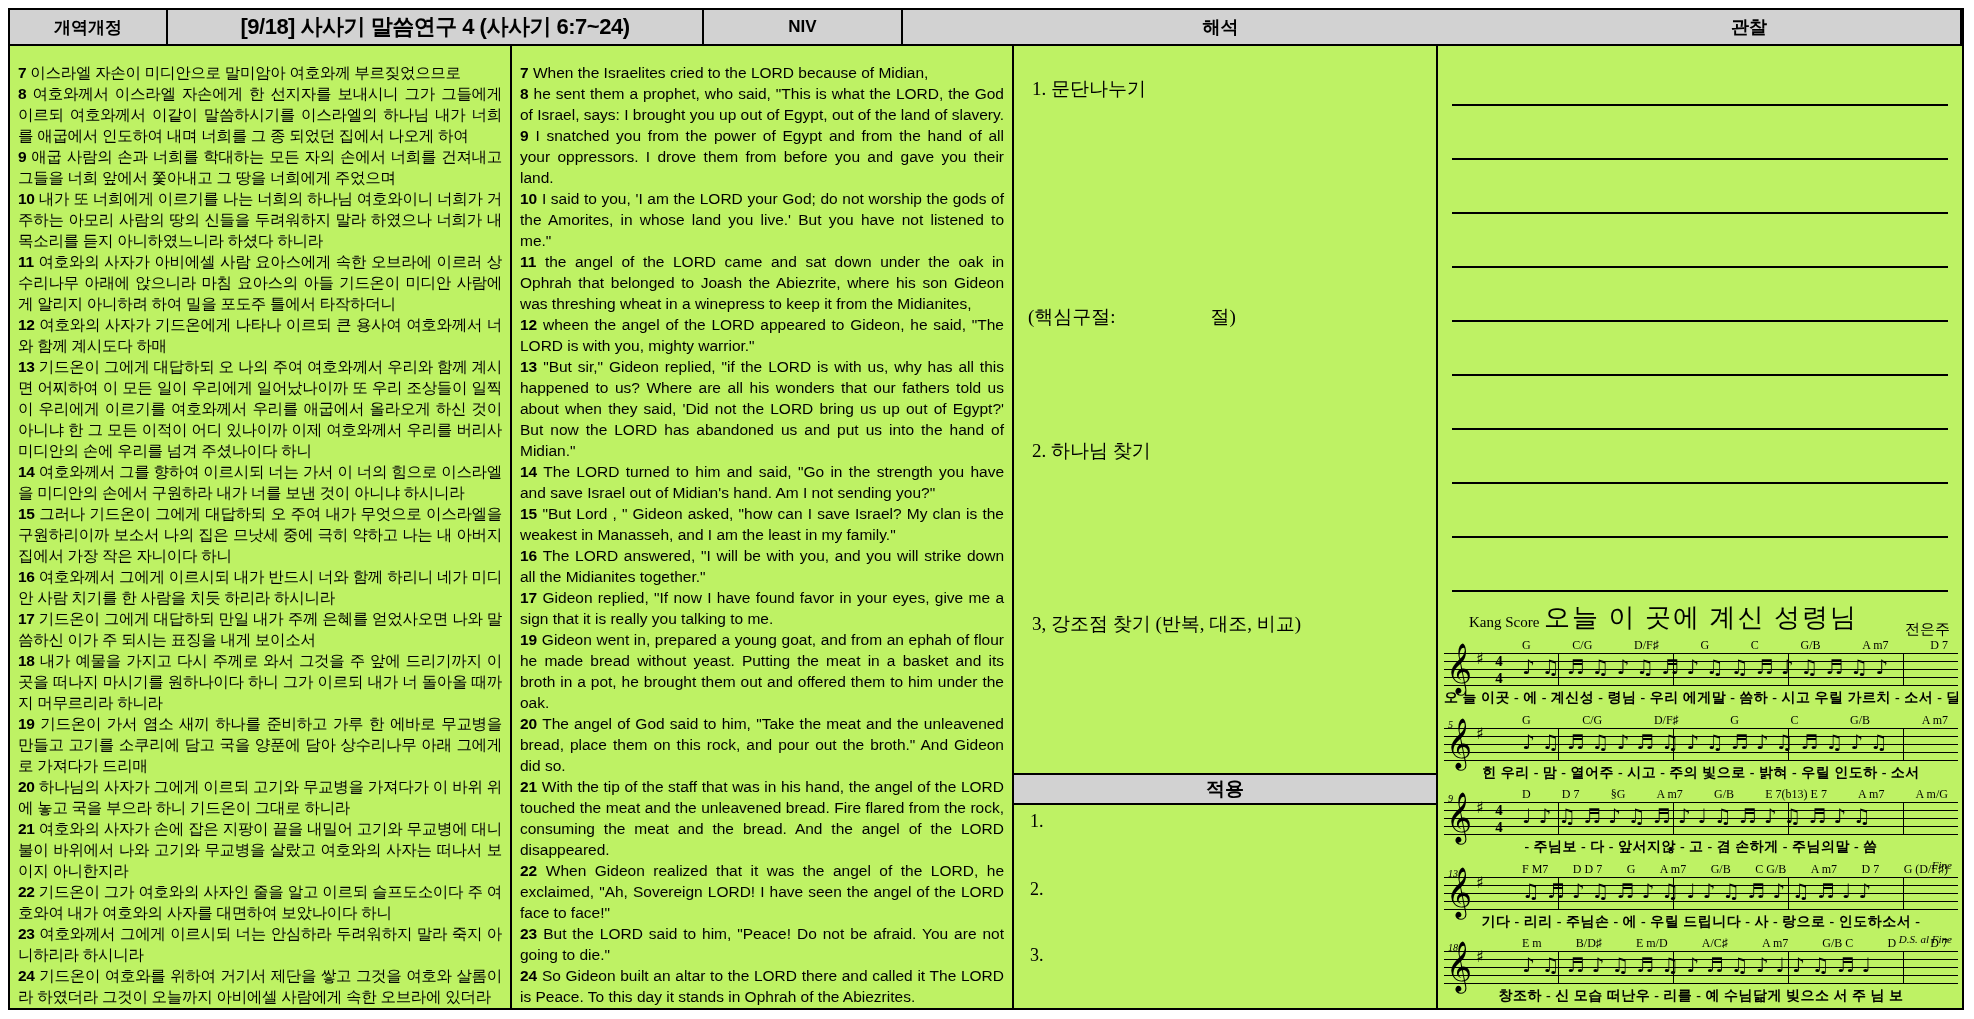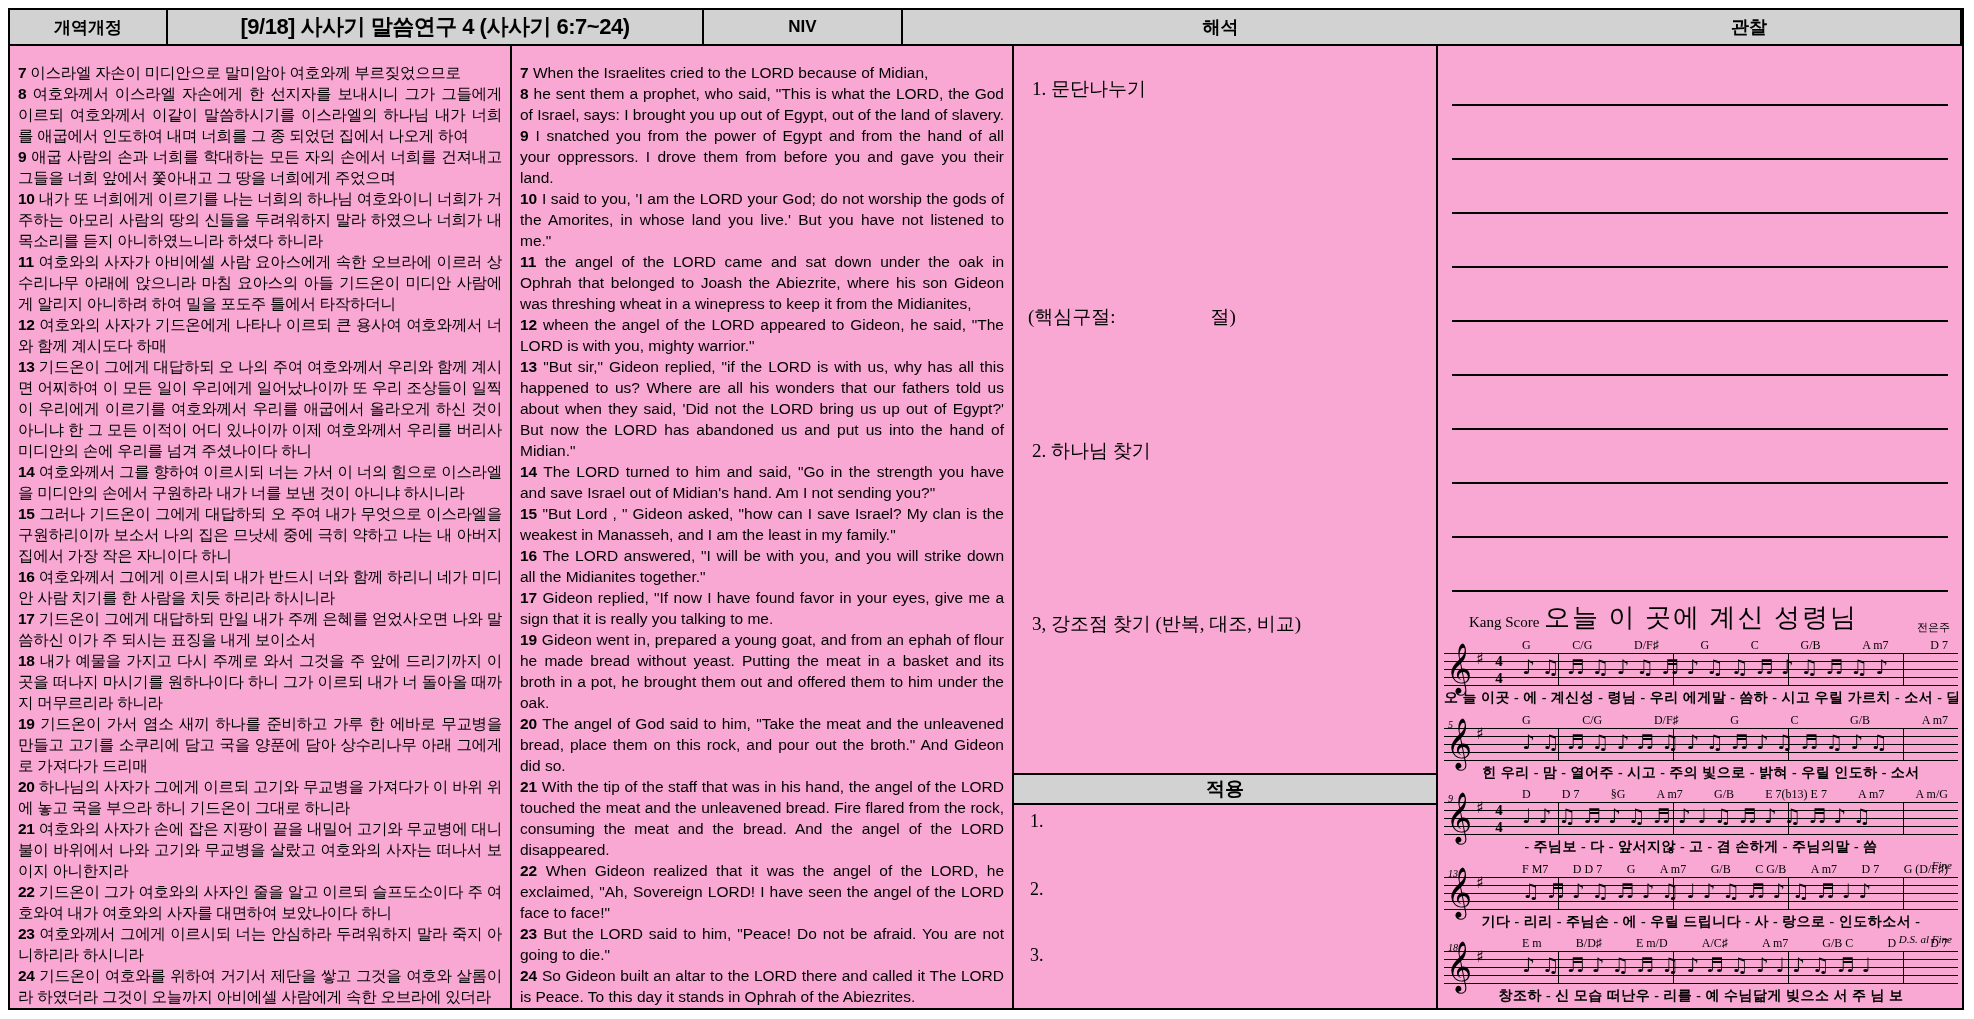--- a/index.html
+++ b/index.html
@@ -1,17 +1,17 @@
 <!DOCTYPE html>
 <html><head>
 <meta charset="utf-8">
 <style>
   html,body{margin:0;padding:0;background:#ffffff;}
   body{width:1974px;height:1019px;position:relative;font-family:"Liberation Sans",sans-serif;color:#000;}
-  .sheet{position:absolute;left:8px;top:8px;width:1956px;height:1002px;border:2px solid #000;box-sizing:border-box;background:#f9a8d4;}
+  .sheet{position:absolute;left:8px;top:8px;width:1956px;height:1002px;border:2px solid #000;box-sizing:border-box;background:#bef264;}
   
   .header-row{display:flex;height:34px;border-bottom:2px solid #000;background:#d2d2d2;}
   .hcell{box-sizing:border-box;border-right:2px solid #000;display:flex;align-items:center;justify-content:center;font-weight:bold;overflow:hidden;}
   .h1{width:158px;font-size:17px;}
   .h2{width:536px;font-size:22px;letter-spacing:-0.5px;}
   .h3{width:199px;font-size:17px;}
   .h4{width:424px;font-size:18px;}
   .h5{flex:1;border-right:none;font-size:18px;}
   
   .body-row{display:flex;height:964px;}
@@ -36,21 +36,21 @@
   .apply-header{height:28px;background:#d2d2d2;border-bottom:2px solid #000;text-align:center;font-weight:bold;font-size:19px;line-height:27px;font-family:"Liberation Sans",sans-serif;}
   .apply-body{position:relative;height:205px;}
   .apply-item{position:absolute;left:16px;font-size:18px;}
   
   .interp-lines{position:absolute;top:58px;left:0;right:0;}
   .iline{height:0;border-top:2px solid #000;margin:0 14px 52px 14px;}
   .score{position:absolute;left:6px;right:4px;top:552px;bottom:2px;font-family:"Liberation Serif",serif;}
   .score-head{position:relative;height:38px;}
   .score-title{position:absolute;left:50%;transform:translateX(-50%);top:2px;font-size:26px;letter-spacing:2px;white-space:nowrap;}
   .kang{position:absolute;left:4px;top:16px;font-size:15px;margin-left:21px;}
-  .composer{position:absolute;right:8px;top:22px;font-size:11px;}
+  .composer{position:absolute;right:8px;top:22px;font-size:15px;}
   .staves{position:absolute;top:40px;left:0;right:0;bottom:0;display:flex;flex-direction:column;justify-content:space-between;}
   .staff{height:72px;position:relative;}
   .chords{position:relative;height:15px;font-size:12px;display:flex;margin-left:78px;margin-right:10px;justify-content:space-between;align-items:flex-end;white-space:nowrap;}
   .measure-num{position:absolute;left:-74px;bottom:-2px;font-style:italic;font-size:10px;}
   .staff-note{position:absolute;right:-4px;top:-3px;font-style:italic;font-size:11px;}
   .stave{position:relative;height:33px;background-image:
      repeating-linear-gradient(90deg, transparent 0 114px, #000 114px 115px),
      repeating-linear-gradient(to bottom, #000 0 1px, transparent 1px 8px);
      background-size:100% 33px;background-repeat:no-repeat;}
   .clef{position:absolute;left:2px;top:-7px;font-size:44px;line-height:44px;font-family:"DejaVu Sans",sans-serif;}

